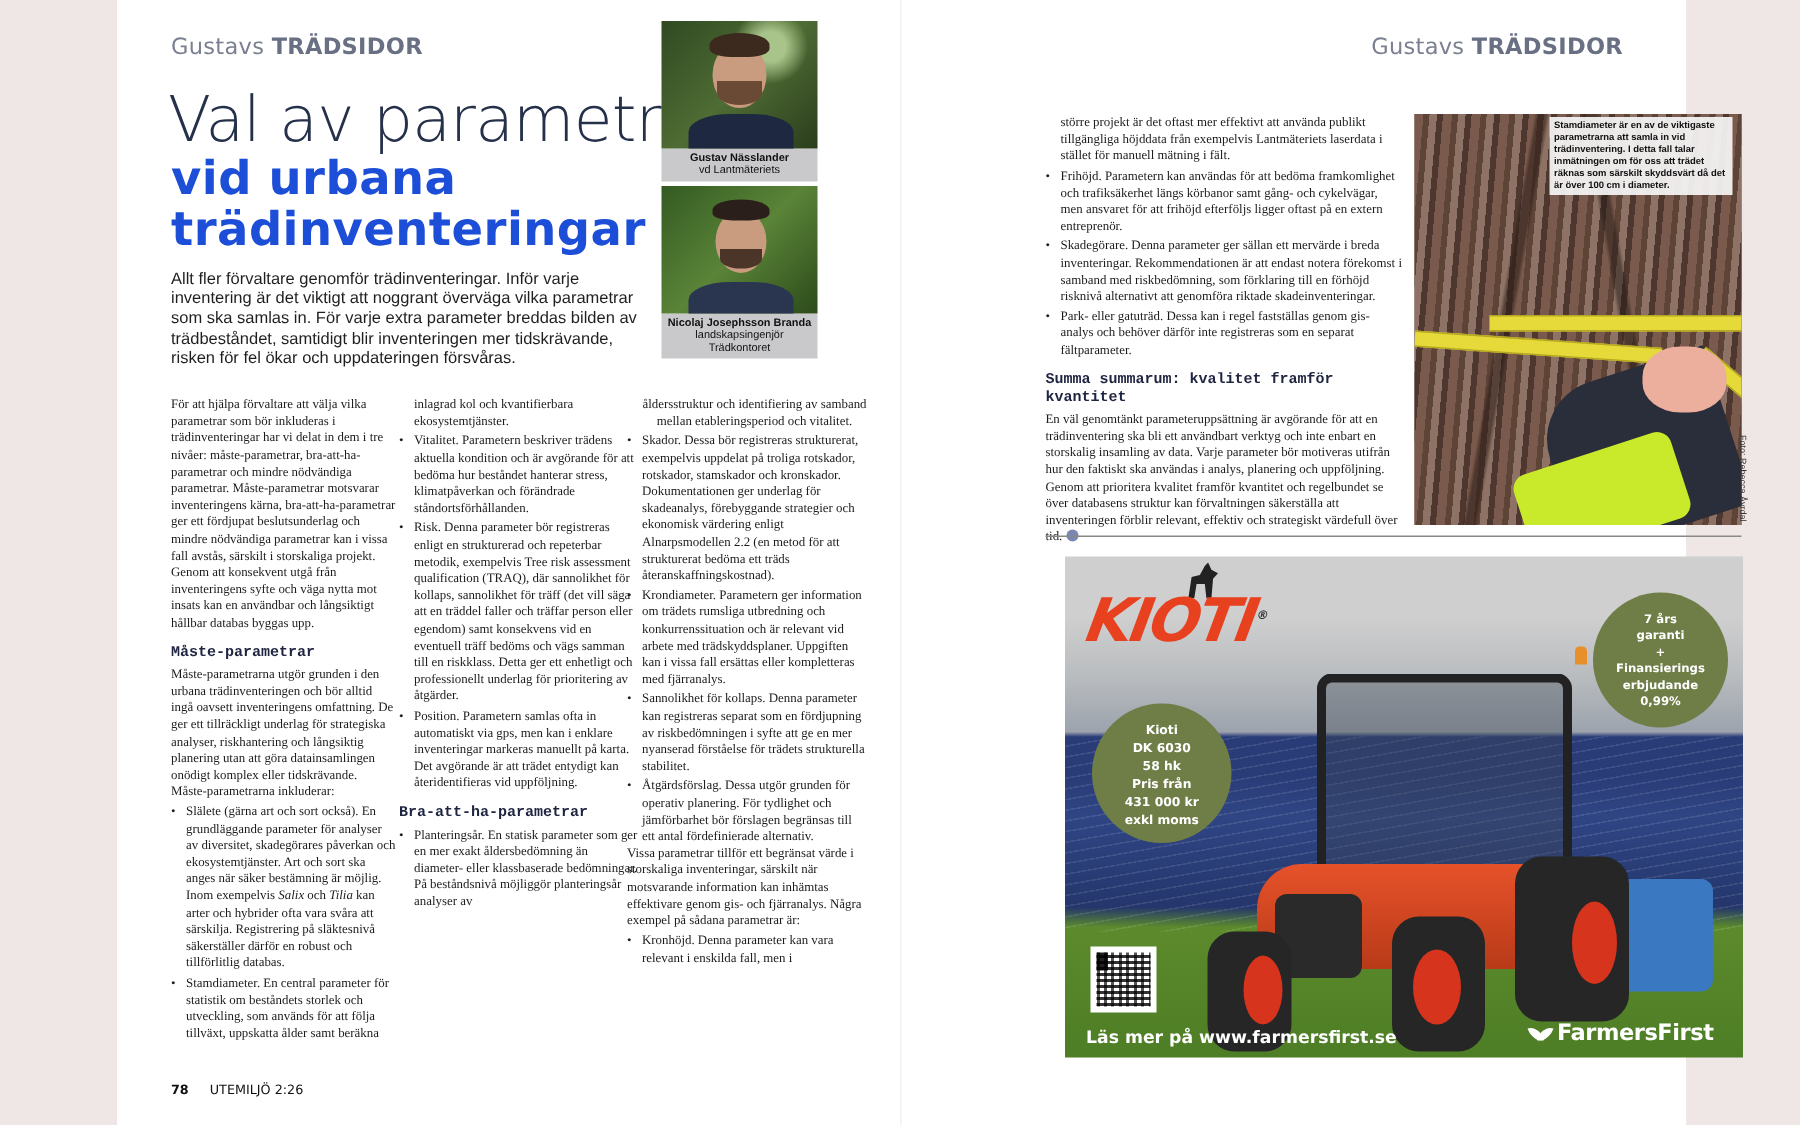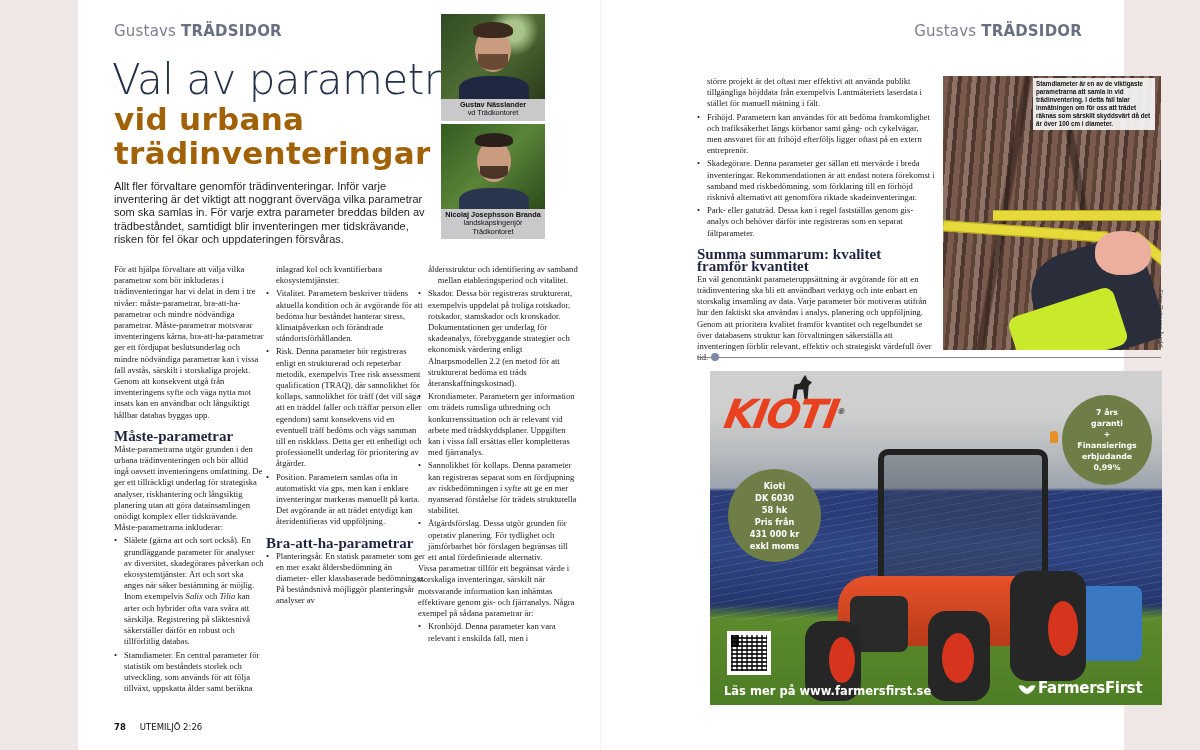--- a/index.html
+++ b/index.html
@@ -8,37 +8,37 @@
 
   .spread { position: absolute; left: 78px; top: 0; width: 1046px; height: 750px; background: #fff; }
   .page-left { position: absolute; left: 0; top: 0; width: 523px; height: 750px; }
   .page-right { position: absolute; left: 523px; top: 0; width: 523px; height: 750px; }
   .gutter { position: absolute; left: 522px; top: 0; width: 1px; height: 750px; background: #f4f1f0; }
 
   .section-label { position: absolute; font-family: "DejaVu Sans", sans-serif; font-size: 15px; color: #7a8090; letter-spacing: 0.2px; }
   .section-label b { font-weight: bold; color: #6a7083; }
 
   .title-light { position: absolute; left: 34px; top: 58px; font-family: "DejaVu Sans", sans-serif; font-weight: 200; font-size: 42px; line-height: 44px; color: #25304a; letter-spacing: -0.5px; white-space: nowrap; }
-  .title-bold { position: absolute; left: 36px; top: 102px; width: 320px; font-family: "DejaVu Sans", sans-serif; font-weight: bold; font-size: 31px; line-height: 34px; color: #a16207; letter-spacing: 0.3px; }
+  .title-bold { position: absolute; left: 36px; top: 102px; width: 320px; font-family: "DejaVu Sans", sans-serif; font-weight: bold; font-size: 31px; line-height: 34px; color: #1d4ed8; letter-spacing: 0.3px; }
 
   .ingress { position: absolute; left: 36px; top: 180px; width: 312px; font-family: "Liberation Sans", sans-serif; font-size: 11px; line-height: 13.2px; color: #1f1f1f; }
 
   .byline { position: absolute; left: 363px; width: 104px; border-radius: 24px; }
   .byline .photo { width: 104px; height: 85px; position: relative; overflow: hidden; }
   .byline .cap { background: #c9c9cc; text-align: center; font-family: "Liberation Sans", sans-serif; font-size: 7.3px; line-height: 8.4px; padding: 2px 1px 3px; color: #111; }
   .byline .cap .nm { font-weight: bold; }
 
   .face { position: absolute; border-radius: 50%; background: #c99c80; }
   .hair { position: absolute; border-radius: 50% 50% 35% 35%; background: #3d2a1e; }
   .beard { position: absolute; border-radius: 0 0 50% 50%; background: #6b4a35; }
   .shirt { position: absolute; border-radius: 40% 40% 0 0; background: #1e2840; }
 
   .col { position: absolute; font-size: 8.6px; line-height: 11.2px; color: #1b1b1b; text-align: left; }
   .col p { margin: 0; }
-  .col h3 { font-family: Liberation Serif, serif; font-weight: bold; font-size: 15px; line-height: 12px; color: #1f2440; margin: 9px 0 2px; }
+  .col h3 { font-family: Liberation Mono, monospace; font-weight: bold; font-size: 10px; line-height: 12px; color: #1f2440; margin: 9px 0 2px; }
   .col ul { list-style: none; }
   .col li { position: relative; padding-left: 10px; margin-top: 2px; }
   .col li::before { content: "•"; position: absolute; left: 0; top: 0; }
   .col i { font-style: italic; }
 
   .folio { position: absolute; left: 36px; top: 722px; font-family: "DejaVu Sans", sans-serif; font-size: 8.5px; color: #111; }
   .folio b { font-weight: bold; margin-right: 14px; margin-top: 47px; }
 
   .photo-tree { position: absolute; left: 342px; top: 76px; width: 218px; height: 274px; overflow: hidden;
     background:
@@ -106,21 +106,21 @@
 
     <div class="byline" style="top:14px;">
       <div class="photo" style="background: radial-gradient(circle at 70% 20%, #a9c48a 0 10%, transparent 25%), linear-gradient(135deg, #2f4a22, #4f6c34 50%, #2a3d1c);">
         <div class="shirt" style="left:18px; top:62px; width:70px; height:30px;"></div>
         <div class="face" style="left:34px; top:14px; width:36px; height:44px;"></div>
         <div class="hair" style="left:32px; top:8px; width:40px; height:16px;"></div>
         <div class="beard" style="left:37px; top:40px; width:30px; height:16px;"></div>
       </div>
       <div class="cap">
         <div class="nm">Gustav Nässlander</div>
-        <div>vd Trädkontoret</div>
+        <div>vd Lantmäteriets</div>
       </div>
     </div>
 
     <div class="byline" style="top:124px;">
       <div class="photo" style="background: linear-gradient(135deg, #345a22, #5a8438 50%, #2c4a1a);">
         <div class="shirt" style="left:18px; top:64px; width:70px; height:30px; background:#2a3550;"></div>
         <div class="face" style="left:36px; top:16px; width:34px; height:42px;"></div>
         <div class="hair" style="left:34px; top:9px; width:38px; height:14px; background:#2a1f1a;"></div>
         <div class="beard" style="left:39px; top:42px; width:28px; height:13px; background:#4a3528;"></div>
       </div>

